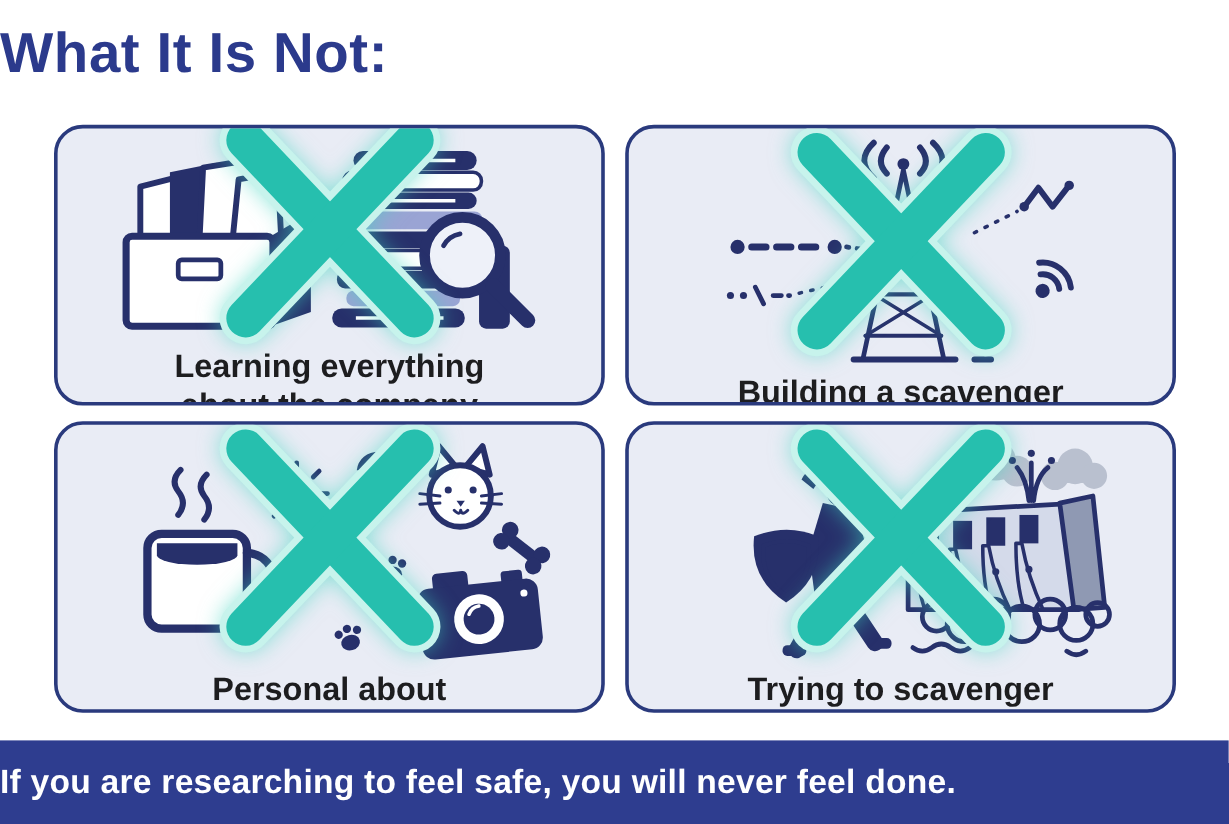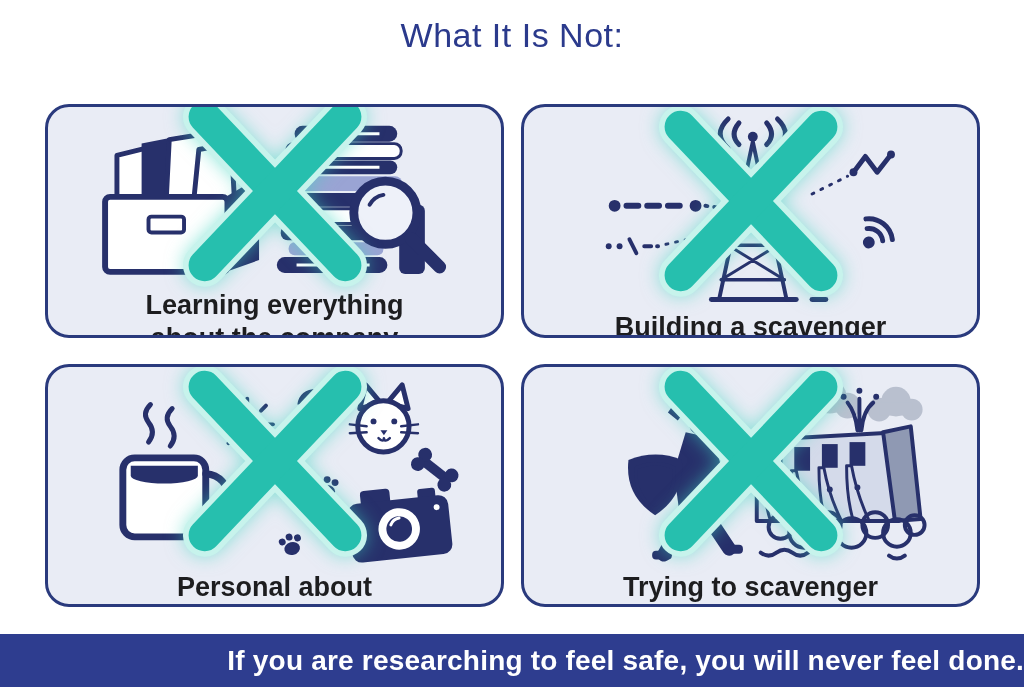--- a/index.html
+++ b/index.html
@@ -5,37 +5,37 @@
   :root{
     --title-blue:#2b3a8c; --banner-bg:#2e3d8f; --banner-text:#ffffff;
     --card-bg:#e9ecf5; --card-border:#2a3a7d; --caption-text:#1d1d1f;
     --cross-teal:#26bfae; --cross-halo:#c7f3ec;
     --art-navy:#27306b; --art-periwinkle:#9aa4d4; --art-gray:#b9c0cf;
   }
   *{box-sizing:border-box;margin:0;padding:0}
   html,body{width:1024px;height:687px}
   body{background:#ffffff;font-family:"Liberation Sans",sans-serif;position:relative;overflow:hidden}
   .page{position:absolute;inset:0}
-  .title{position:absolute;top:16px;left:0;width:100%;text-align:center;
-         font-size:34px;font-weight:400;letter-spacing:.5px;color:var(--title-blue)}
+  .title{position:absolute;top:16px;left:0;width:100%;text-align:left;
+         font-size:47px;font-weight:700;letter-spacing:.5px;color:var(--title-blue)}
   .grid{position:absolute;left:45px;top:104px;width:935px;display:grid;
-        grid-template-columns:459px 459px;grid-template-rows:234px 243px;gap:26px 17px}
+        grid-template-columns:459px 459px;grid-template-rows:234px 243px;gap:13px 17px}
   .card{background:var(--card-bg);border:3px solid var(--card-border);border-radius:24px;
         position:relative;display:flex;flex-direction:column;overflow:hidden}
   .art{flex:1 1 auto;position:relative;display:flex;align-items:flex-end;justify-content:center}
   .illus{width:90%;height:92%;margin:auto;display:block}
   .cross{position:absolute;left:50%;top:46%;transform:translate(-50%,-50%);
          width:222px;height:216px;filter:drop-shadow(0 0 9px rgba(62,214,192,.55))}
   .cross line{stroke-linecap:round}
   .cross .halo{stroke:var(--cross-halo);stroke-width:46}
   .cross .core{stroke:var(--cross-teal);stroke-width:34}
   .caption{flex:0 0 auto;text-align:center;font-size:27px;font-weight:700;line-height:1.22;
            color:var(--caption-text);padding:0 10px 16px}
-  .banner{position:absolute;left:0;bottom:0;width:100%;height:53px;background:var(--banner-bg);
-          display:flex;align-items:center;justify-content:flex-end}
+  .banner{position:absolute;left:0;bottom:0;width:100%;height:70px;background:var(--banner-bg);
+          display:flex;align-items:center;justify-content:flex-start}
   .banner p{color:var(--banner-text);font-size:28px;font-weight:600;letter-spacing:.2px}
   
   .fn{fill:var(--art-navy)} .fw{fill:#ffffff} .fp{fill:var(--art-periwinkle)}
   .fg{fill:var(--art-gray)} .fl{fill:#d4daea} .fd{fill:#8f99b3} .fe{fill:#eef1f9}
   .st{stroke:var(--art-navy);fill:none;stroke-linecap:round;stroke-linejoin:round}
   .sf{stroke:var(--art-navy);stroke-linecap:round;stroke-linejoin:round}
   .sw{stroke:#ffffff} .qm{font-family:"Liberation Sans",sans-serif;font-weight:800;
       font-size:74px;fill:var(--art-navy)}
 </style>
 </head>

